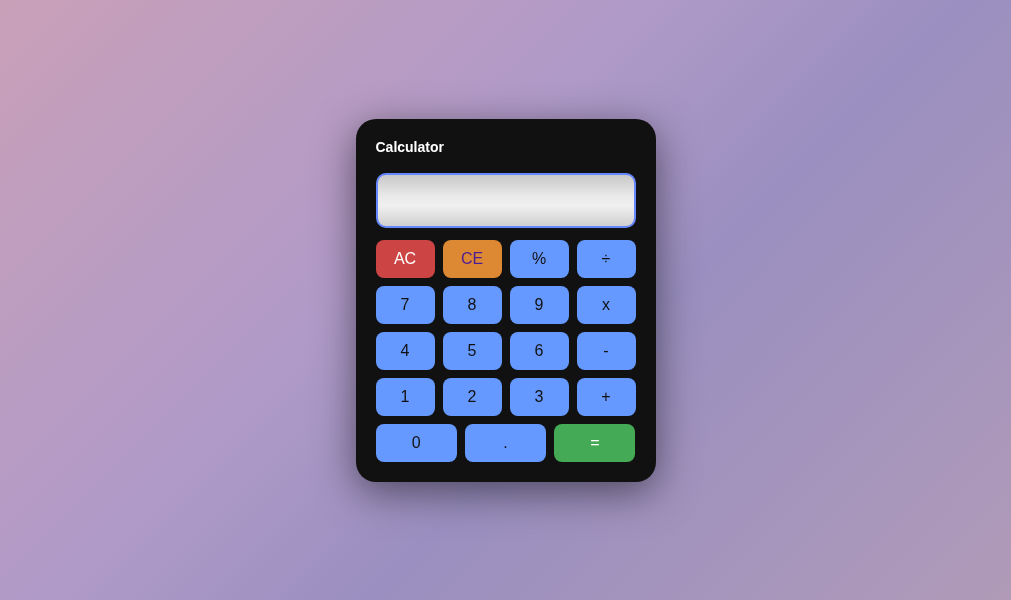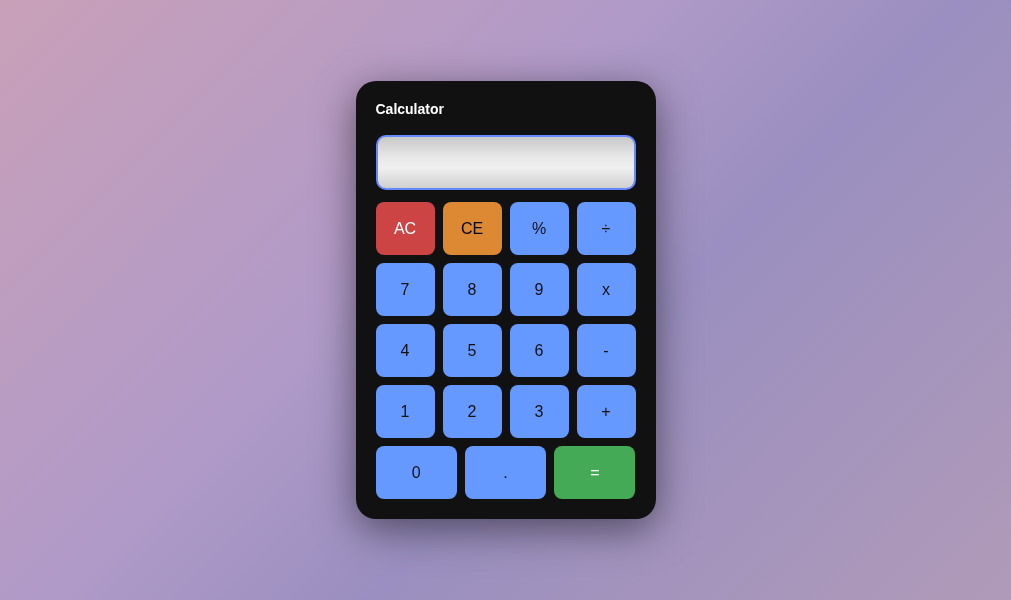--- a/index.html
+++ b/index.html
@@ -57,21 +57,21 @@
       gap: 8px;
     }
 
     .button-row {
       display: flex;
       gap: 8px;
     }
 
     .btn {
       flex: 1;
-      height: 53px;
+      height: 38px;
       border: none;
       border-radius: 8px;
       font-size: 16px;
       font-weight: 500;
       cursor: pointer;
       color: #111;
       display: flex;
       align-items: center;
       justify-content: center;
       transition: opacity 0.1s;
@@ -81,21 +81,21 @@
       background: #6699ff;
     }
 
     .btn-red {
       background: #cc4444;
       color: white;
     }
 
     .btn-orange {
       background: #dd8833;
-      color: #000000;
+      color: #4c1d95;
     }
 
     .btn-green {
       background: #44aa55;
       color: white;
     }
   </style>
 </head>
 <body>
 

